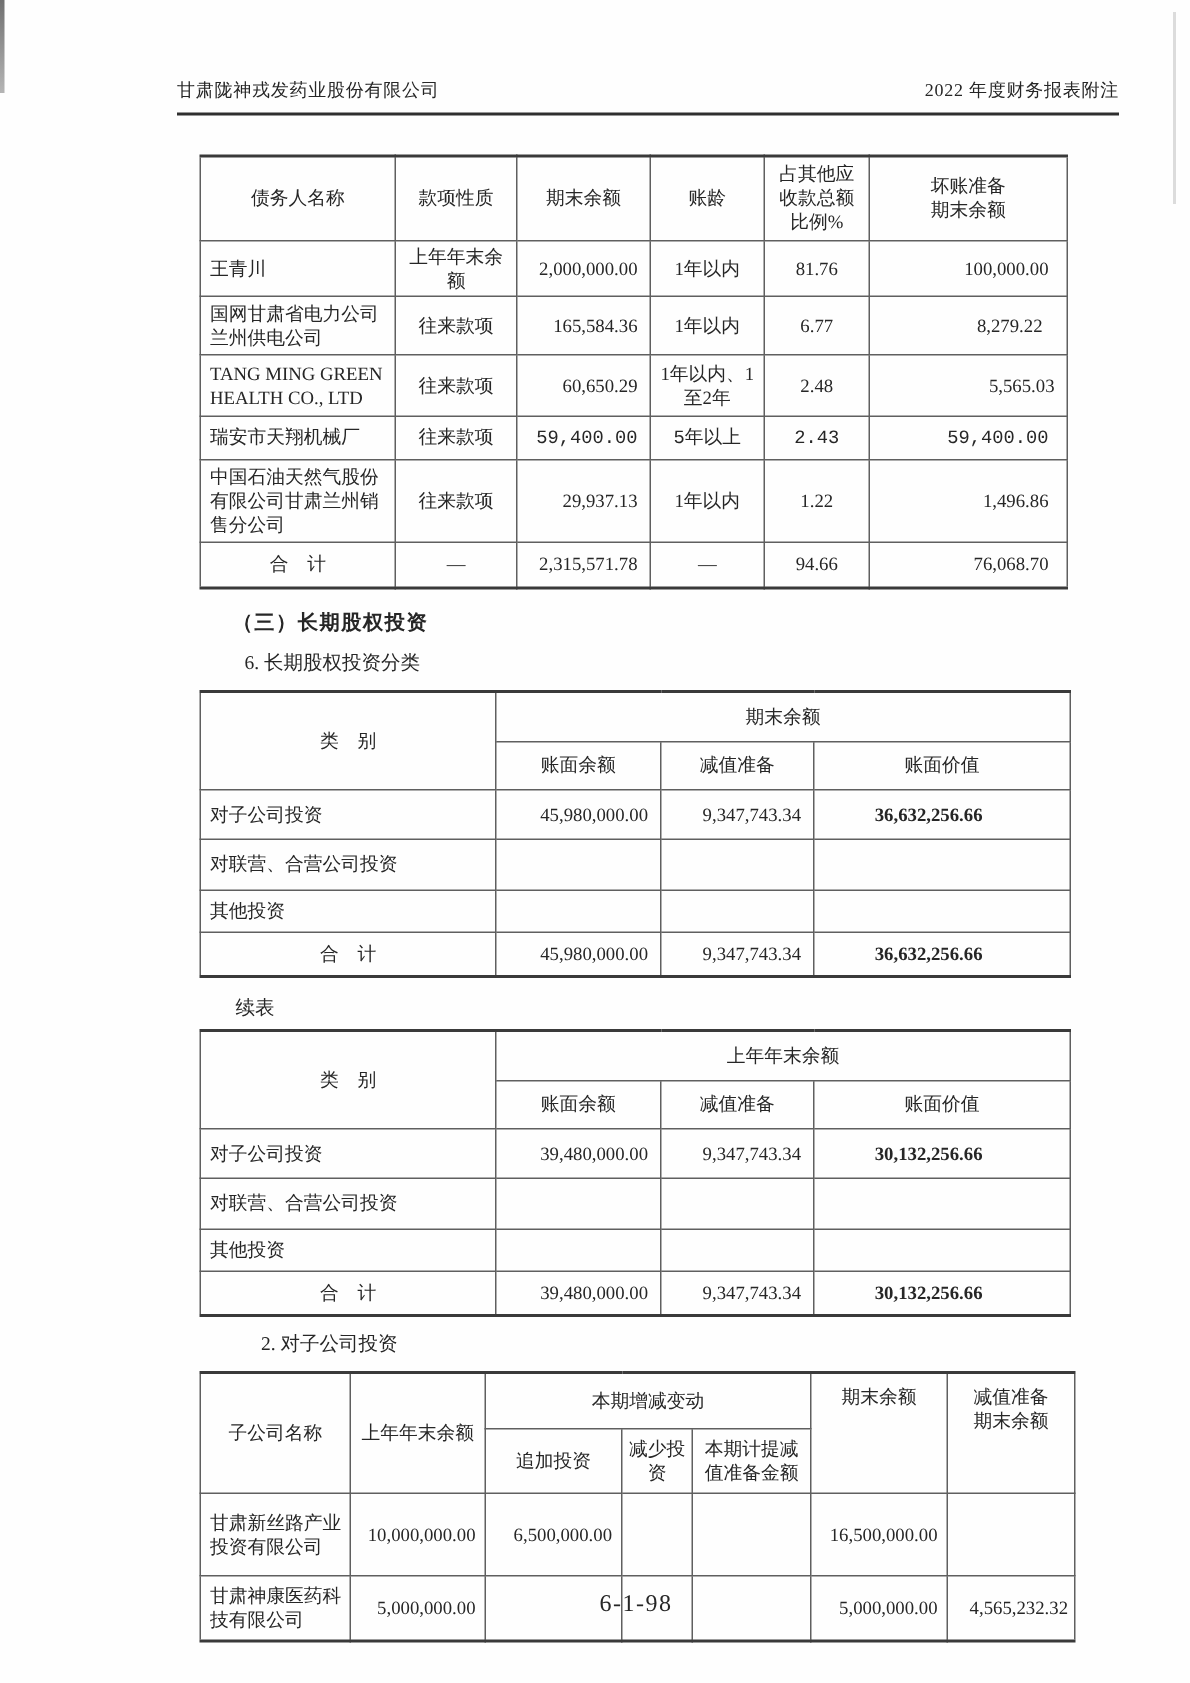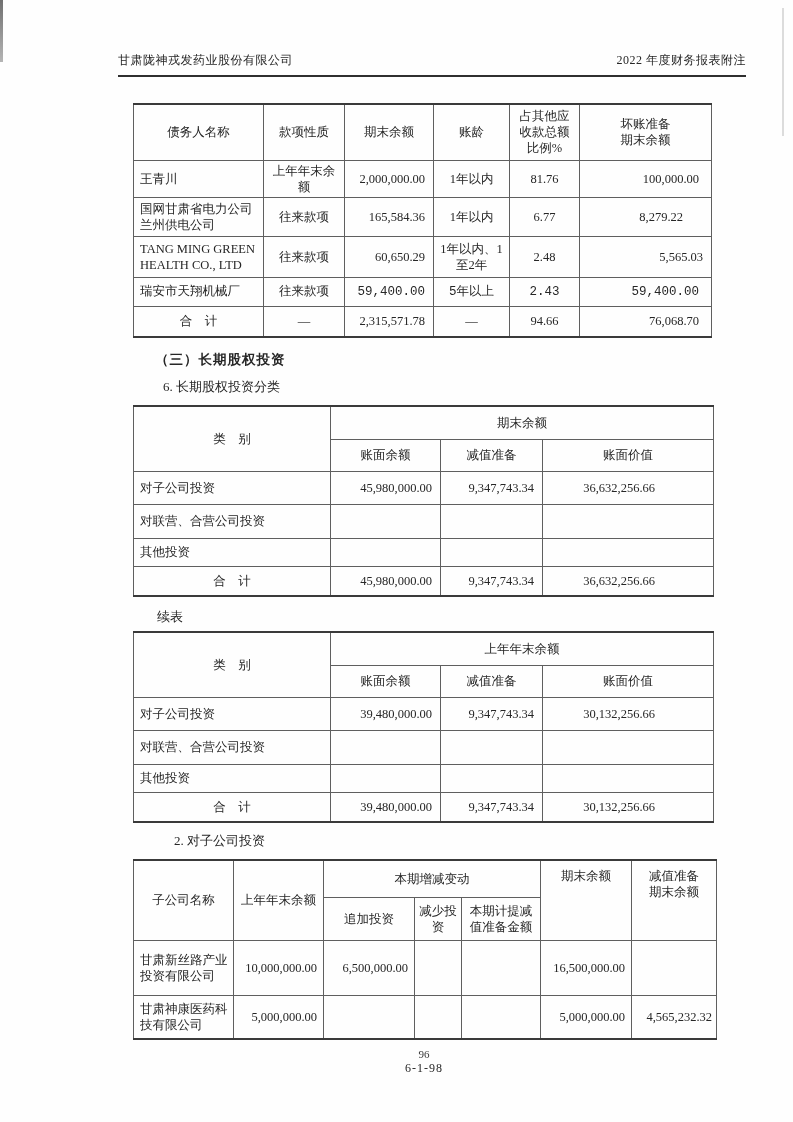--- a/index.html
+++ b/index.html
@@ -34,33 +34,33 @@
           font-size:12.5px; line-height:1.28; }
   table.thick { border:1px solid #3a3a3a; border-top-width:2.5px; border-bottom-width:2.5px; }
   td { border:1px solid #5f5f5f; vertical-align:middle; padding:2px 4px; }
   .t1 { width:578px; }
   .t23 { width:580px; }
   .t4 { width:583px; }
 
   .c   { text-align:center; }
   .l   { text-align:left; padding-left:6px; }
   .r   { text-align:right; padding-right:8px; }
-  .r-wide { text-align:right; padding-right:58px; }
+  .r-wide { text-align:right; padding-right:58px;font-weight:bold; }
   .pre { white-space:pre-line; }
   .vtop { vertical-align:top; padding-top:7px; }
 
   
   .h-sec  { font-weight:bold; font-size:13.5px; margin:13px 0 0 22px; letter-spacing:1px; }
   .h-sub  { font-size:13px; margin:9px 0 9px 30px; }
   .h-cont { font-size:13px; margin:11px 0 5px 24px; }
 
   
   .doc-footer { position:absolute; top:1048px; left:63px; width:722px; text-align:center; }
   .pageno  { font-size:11px; color:#3a3a3a; }
-  .doccode { font-size:12px; letter-spacing:1px; margin-top:1px; }
+  .doccode { font-size:16px; letter-spacing:1px; margin-top:13px; }
 </style>
 </head>
 <body>
 
 <div class="page">
   <div class="edge-left"></div>
   <div class="edge-right"></div>
 
   <div class="doc-header">
     <span>甘肃陇神戎发药业股份有限公司</span>
@@ -97,37 +97,45 @@
         <td class="c">1年以内</td>
         <td class="c">81.76</td>
         <td class="r" style="padding-right:12px">100,000.00</td>
       </tr>
       <tr style="height:39px;">
         <td class="l">国网甘肃省电力公司兰州供电公司</td>
         <td class="c">往来款项</td>
         <td class="r">165,584.36</td>
         <td class="c">1年以内</td>
         <td class="c">6.77</td>
-        <td class="r" style="padding-right:28px">8,279.22</td>
+        <td class="r" style="padding-right:16px">8,279.22</td>
       </tr>
       <tr style="height:41px;">
         <td class="l">TANG MING GREEN HEALTH CO., LTD</td>
         <td class="c">往来款项</td>
         <td class="r">60,650.29</td>
         <td class="c">1年以内、1至2年</td>
         <td class="c">2.48</td>
         <td class="r" style="">5,565.03</td>
       </tr>
       <tr style="height:29px;font-family:Liberation Mono, monospace;">
         <td class="l">瑞安市天翔机械厂</td>
         <td class="c">往来款项</td>
         <td class="r">59,400.00</td>
         <td class="c">5年以上</td>
         <td class="c">2.43</td>
         <td class="r" style="padding-right:12px">59,400.00</td>
+      </tr>
+      <tr style="height:55px;">
+        <td class="l">中国石油天然气股份有限公司甘肃兰州销售分公司</td>
+        <td class="c">往来款项</td>
+        <td class="r">29,937.13</td>
+        <td class="c">1年以内</td>
+        <td class="c">1.22</td>
+        <td class="r" style="padding-right:12px">1,496.86</td>
       </tr>
       <tr style="height:31px;">
         <td class="c">合　计</td>
         <td class="c">—</td>
         <td class="r">2,315,571.78</td>
         <td class="c">—</td>
         <td class="c">94.66</td>
         <td class="r" style="padding-right:12px">76,068.70</td>
       </tr>
     </tbody>
@@ -271,16 +279,15 @@
         <td class="c"></td>
         <td class="r" style="padding-right:6px">5,000,000.00</td>
         <td class="r" style="padding-right:4px">4,565,232.32</td>
       </tr>
     </tbody>
       </table>
 
   </div>
 
   <div class="doc-footer">
-    <div class="pageno">96</div>
     <div class="doccode">6-1-98</div>
   </div>
 </div>
 
 </body></html>

